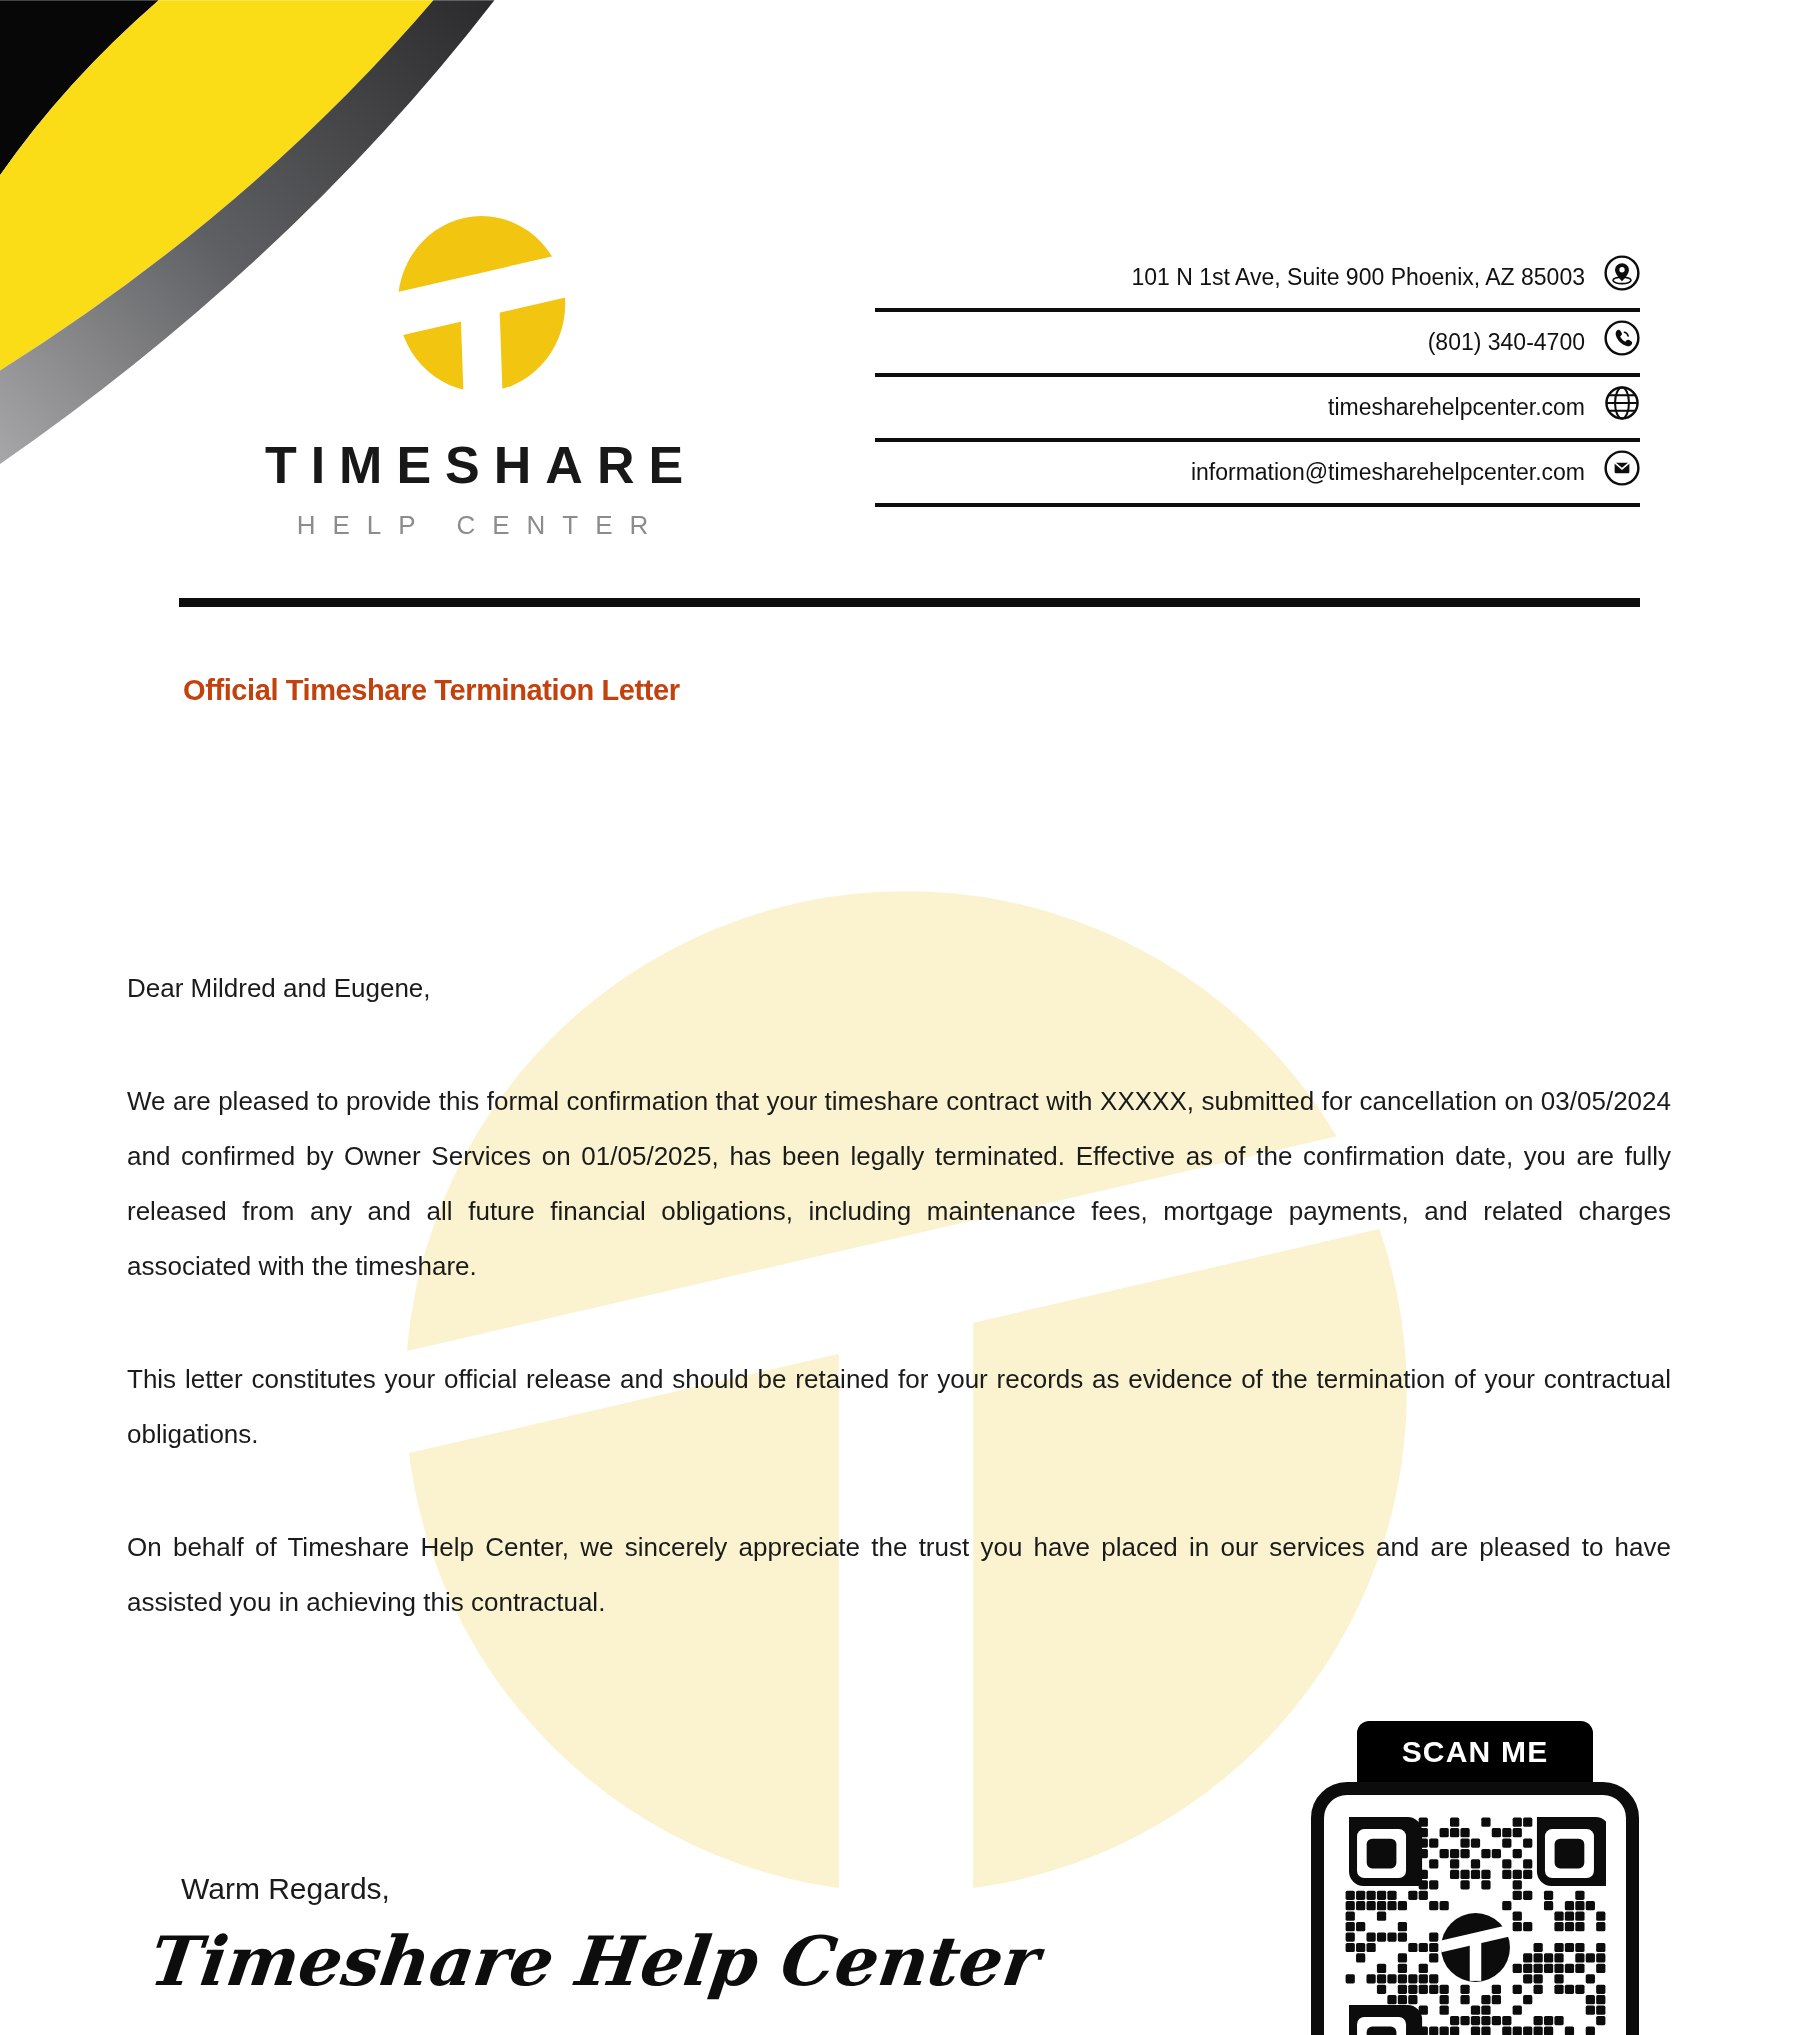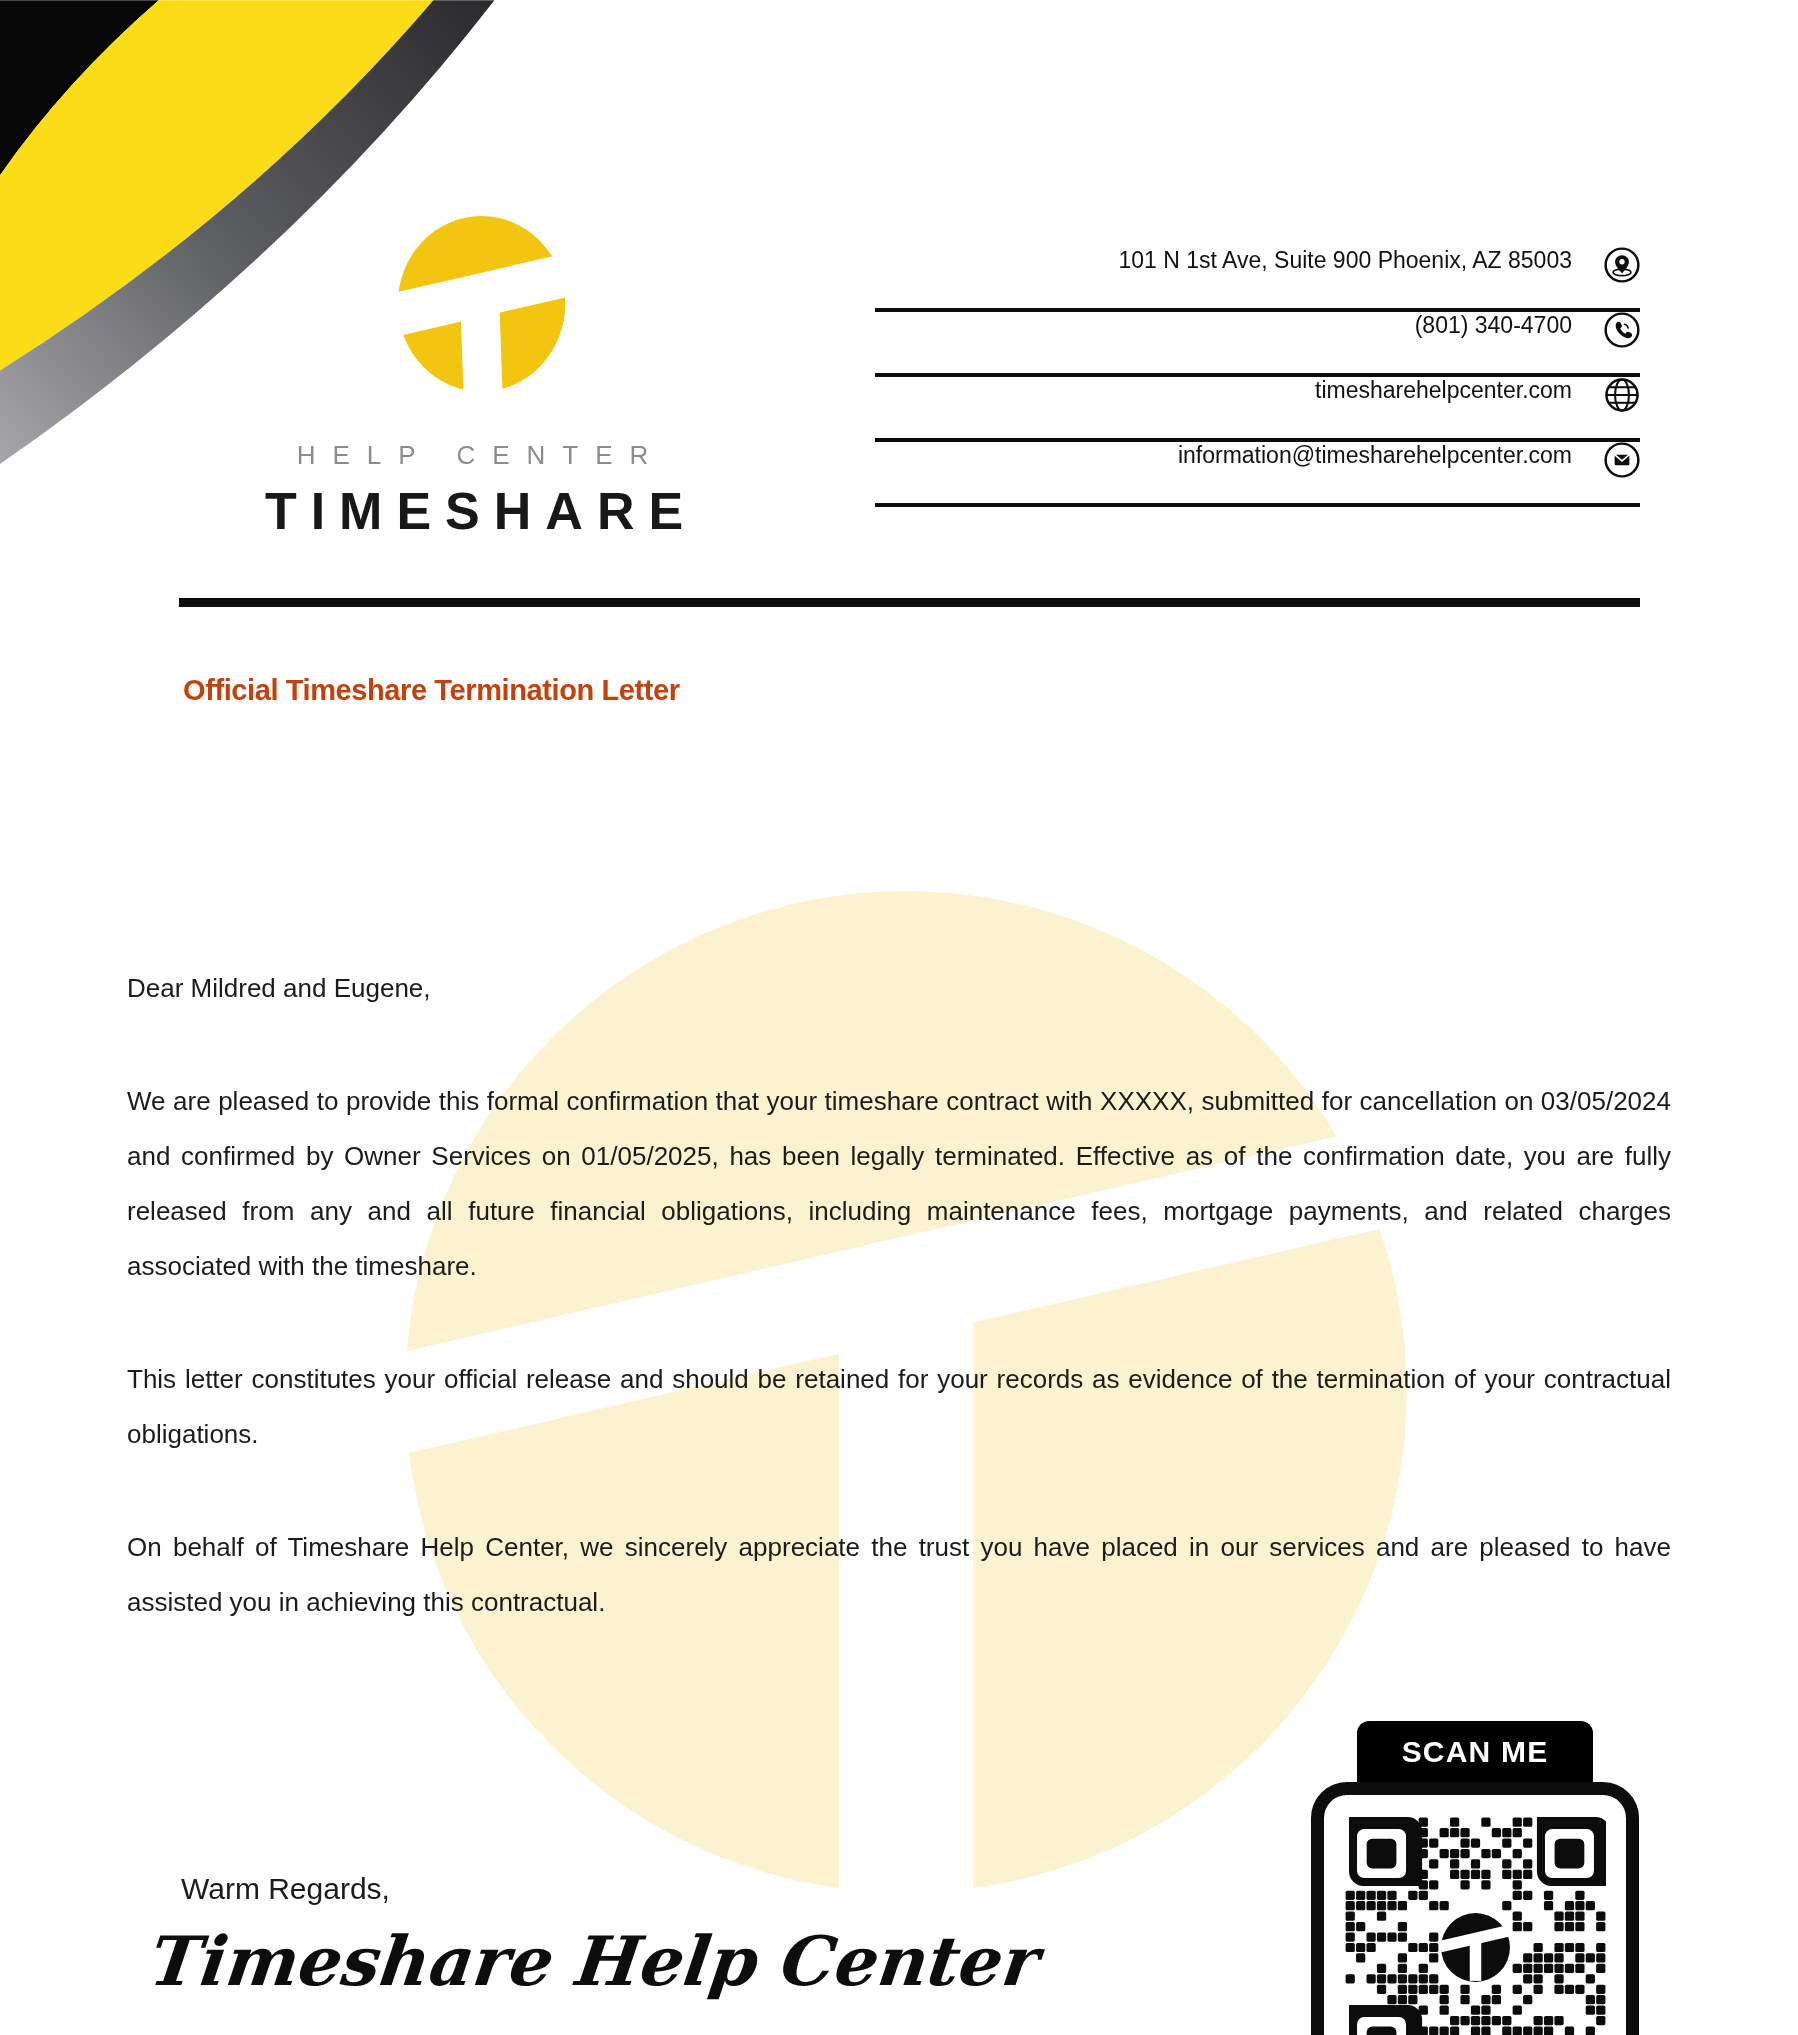--- a/index.html
+++ b/index.html
@@ -26,21 +26,21 @@
     margin-top:10.6px; font-size:52px; font-weight:700; letter-spacing:14px;
     color:#181818; white-space:nowrap;
   }
   #brand-tagline {
     margin-top:15.5px; font-size:26px; font-weight:500; letter-spacing:17px;
     color:#8c8c8c; white-space:nowrap;
   }
 
   #contact-block { left:875px; top:247px; width:765px; z-index:4; }
   .contact-row {
-    display:flex; align-items:flex-start; justify-content:flex-end; gap:32px;
+    display:flex; align-items:flex-end; justify-content:flex-end; gap:19px;
     height:65px; border-bottom:4.5px solid #0d0d0d; padding-bottom:17px;
   }
   .contact-row .ctext { font-size:23px; color:#111; white-space:nowrap; }
   .cicon { width:36px; height:36px; flex:0 0 auto; }
 
   #header-divider {
     left:179px; top:598px; width:1461px; height:9.4px; background:#0d0d0d; z-index:4;
   }
 
   
@@ -102,22 +102,22 @@
 </svg>
 
 <div id="logo-block" class="abs">
   <svg id="logo-mark" viewBox="0 0 460 520">
     <ellipse cx="230" cy="225" rx="206" ry="216" fill="#F2C511"></ellipse>
     <g fill="#ffffff">
       <rect x="-40" y="150" width="540" height="106" transform="rotate(-13 230 203)"></rect>
       <rect x="182" y="175" width="96" height="330" transform="rotate(-2 230 340)"></rect>
     </g>
   </svg>
+  <div id="brand-name">TIMESHARE</div>
   <div id="brand-tagline">HELP CENTER</div>
-  <div id="brand-name">TIMESHARE</div>
 </div>
 
 <div id="contact-block" class="abs">
 
   <div class="contact-row">
     <span class="ctext">101 N 1st Ave, Suite 900 Phoenix, AZ 85003</span>
     <svg class="cicon" viewBox="0 0 88 88">
       <circle cx="44" cy="44" r="40" fill="none" stroke="#0d0d0d" stroke-width="6"></circle>
       <ellipse cx="44" cy="62" rx="22" ry="8" fill="none" stroke="#0d0d0d" stroke-width="4"></ellipse>
       <path d="M44 20c-9.4 0-17 7.4-17 16.6C27 48 44 64 44 64s17-16 17-27.4C61 27.4 53.4 20 44 20z" fill="#0d0d0d"></path>

